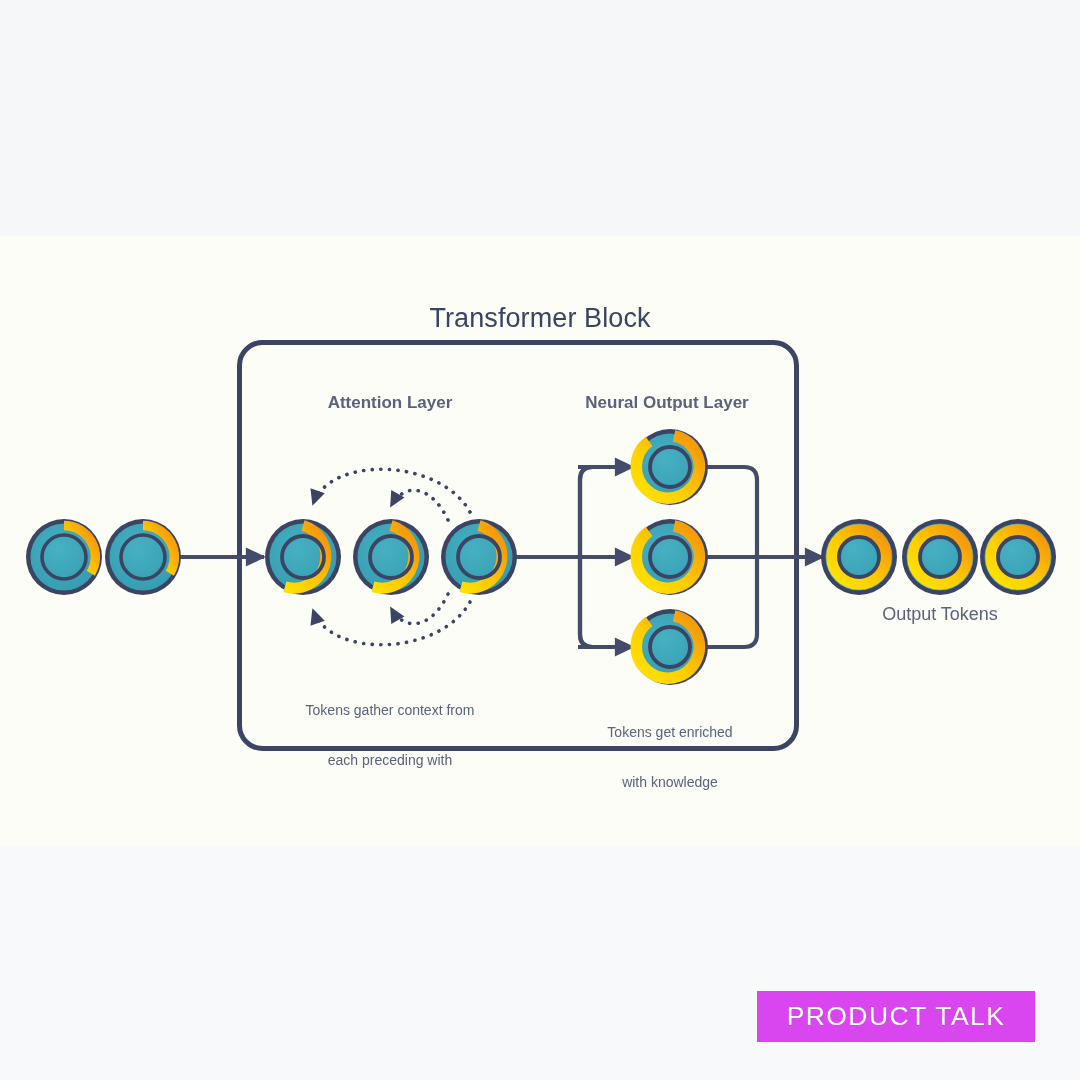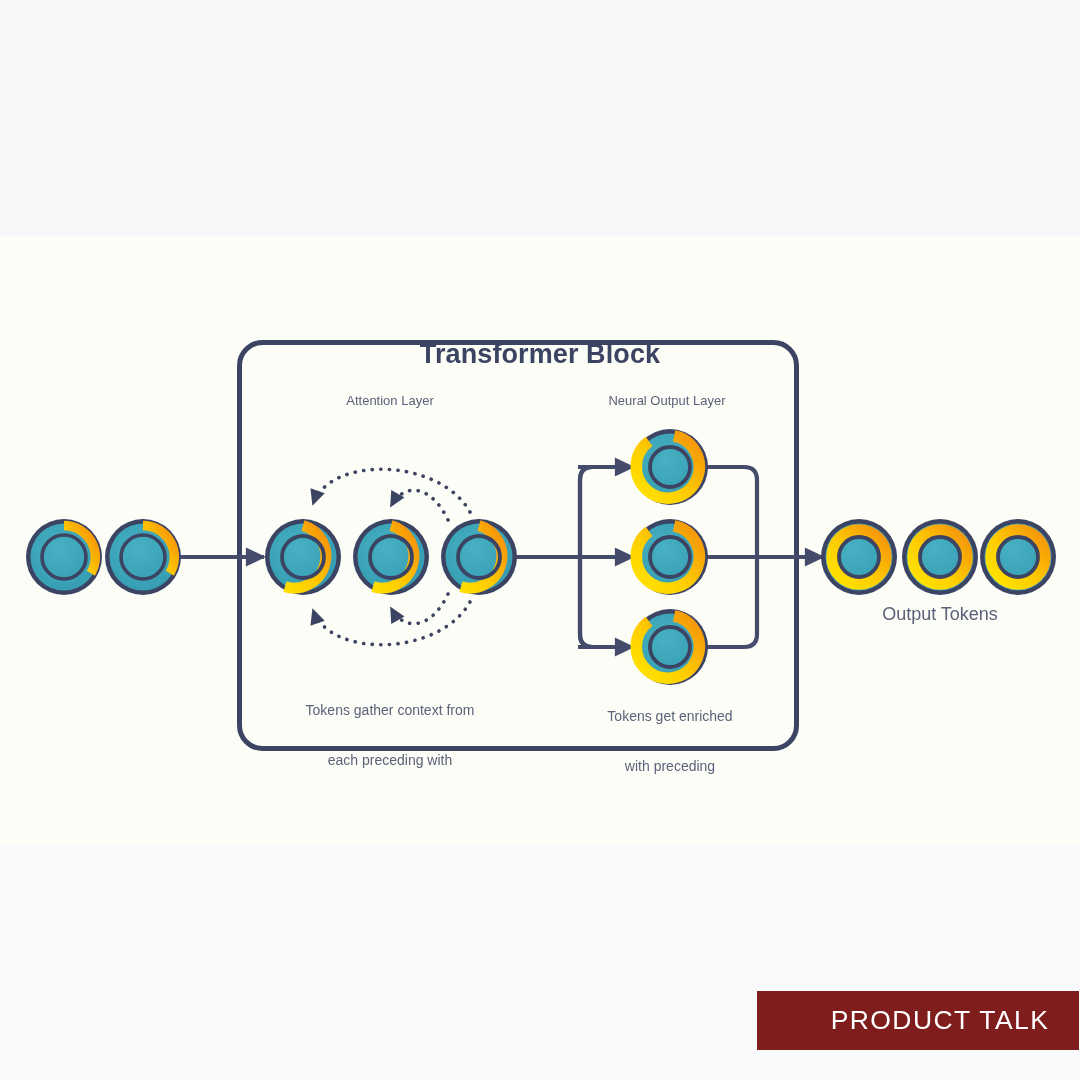--- a/index.html
+++ b/index.html
@@ -35,40 +35,38 @@
   .lbl {
     position: absolute;
     color: #5b627a;
     text-align: center;
     white-space: pre;
     line-height: 1.18;
     user-select: none;
   }
   #title-transformer-block {
     font-size: 27px;
-    font-weight: bold;
+    font-weight: normal;
     color: #3c4463;
     letter-spacing: .1px;
-    margin-top: 36px;
-  }
-  .layer-label { font-size: 13px; }
+  }
+  .layer-label { font-size: 17px; font-weight: bold; }
   .caption     { font-size: 14px; }
   #label-output-tokens { font-size: 18px; }
 
   #badge {
     position: absolute;
     left: 757px;
     top: 991px;
     width: 278px;
-    height: 59px;
-    background: #7f1d1d;
+    height: 51px;
+    background: #d946ef;
     display: flex;
     align-items: center;
     justify-content: center;
-    padding-left: 44px;
   }
   #badge-text {
     color: #ffffff;
     font-size: 26.5px;
     letter-spacing: 1.4px;
     font-weight: normal;
   }
 </style>
 </head>
 <body>
@@ -226,23 +224,23 @@
 
   <div class="lbl layer-label" style="left:240px; top:393px; width:300px;">Attention Layer</div>
 
   <div class="lbl layer-label" style="left:527px; top:393px; width:280px;">Neural Output Layer</div>
 
   <div class="lbl caption" style="left:240px; top:669px; width:300px;">
     <div>Tokens gather context from</div>
     <div>each preceding with</div>
   </div>
 
-  <div class="lbl caption" style="left:559px; top:675px; width:222px;">
+  <div class="lbl caption" style="left:559px; top:691px; width:222px;">
     <div>Tokens get enriched</div>
-    <div>with preceding</div>
+    <div>with knowledge</div>
   </div>
 
   <div class="lbl" id="label-output-tokens" style="left:820px; top:604px; width:240px;">Output Tokens</div>
 
   <div id="badge">
     <span id="badge-text">PRODUCT TALK</span>
   </div>
 
 </div>
 

